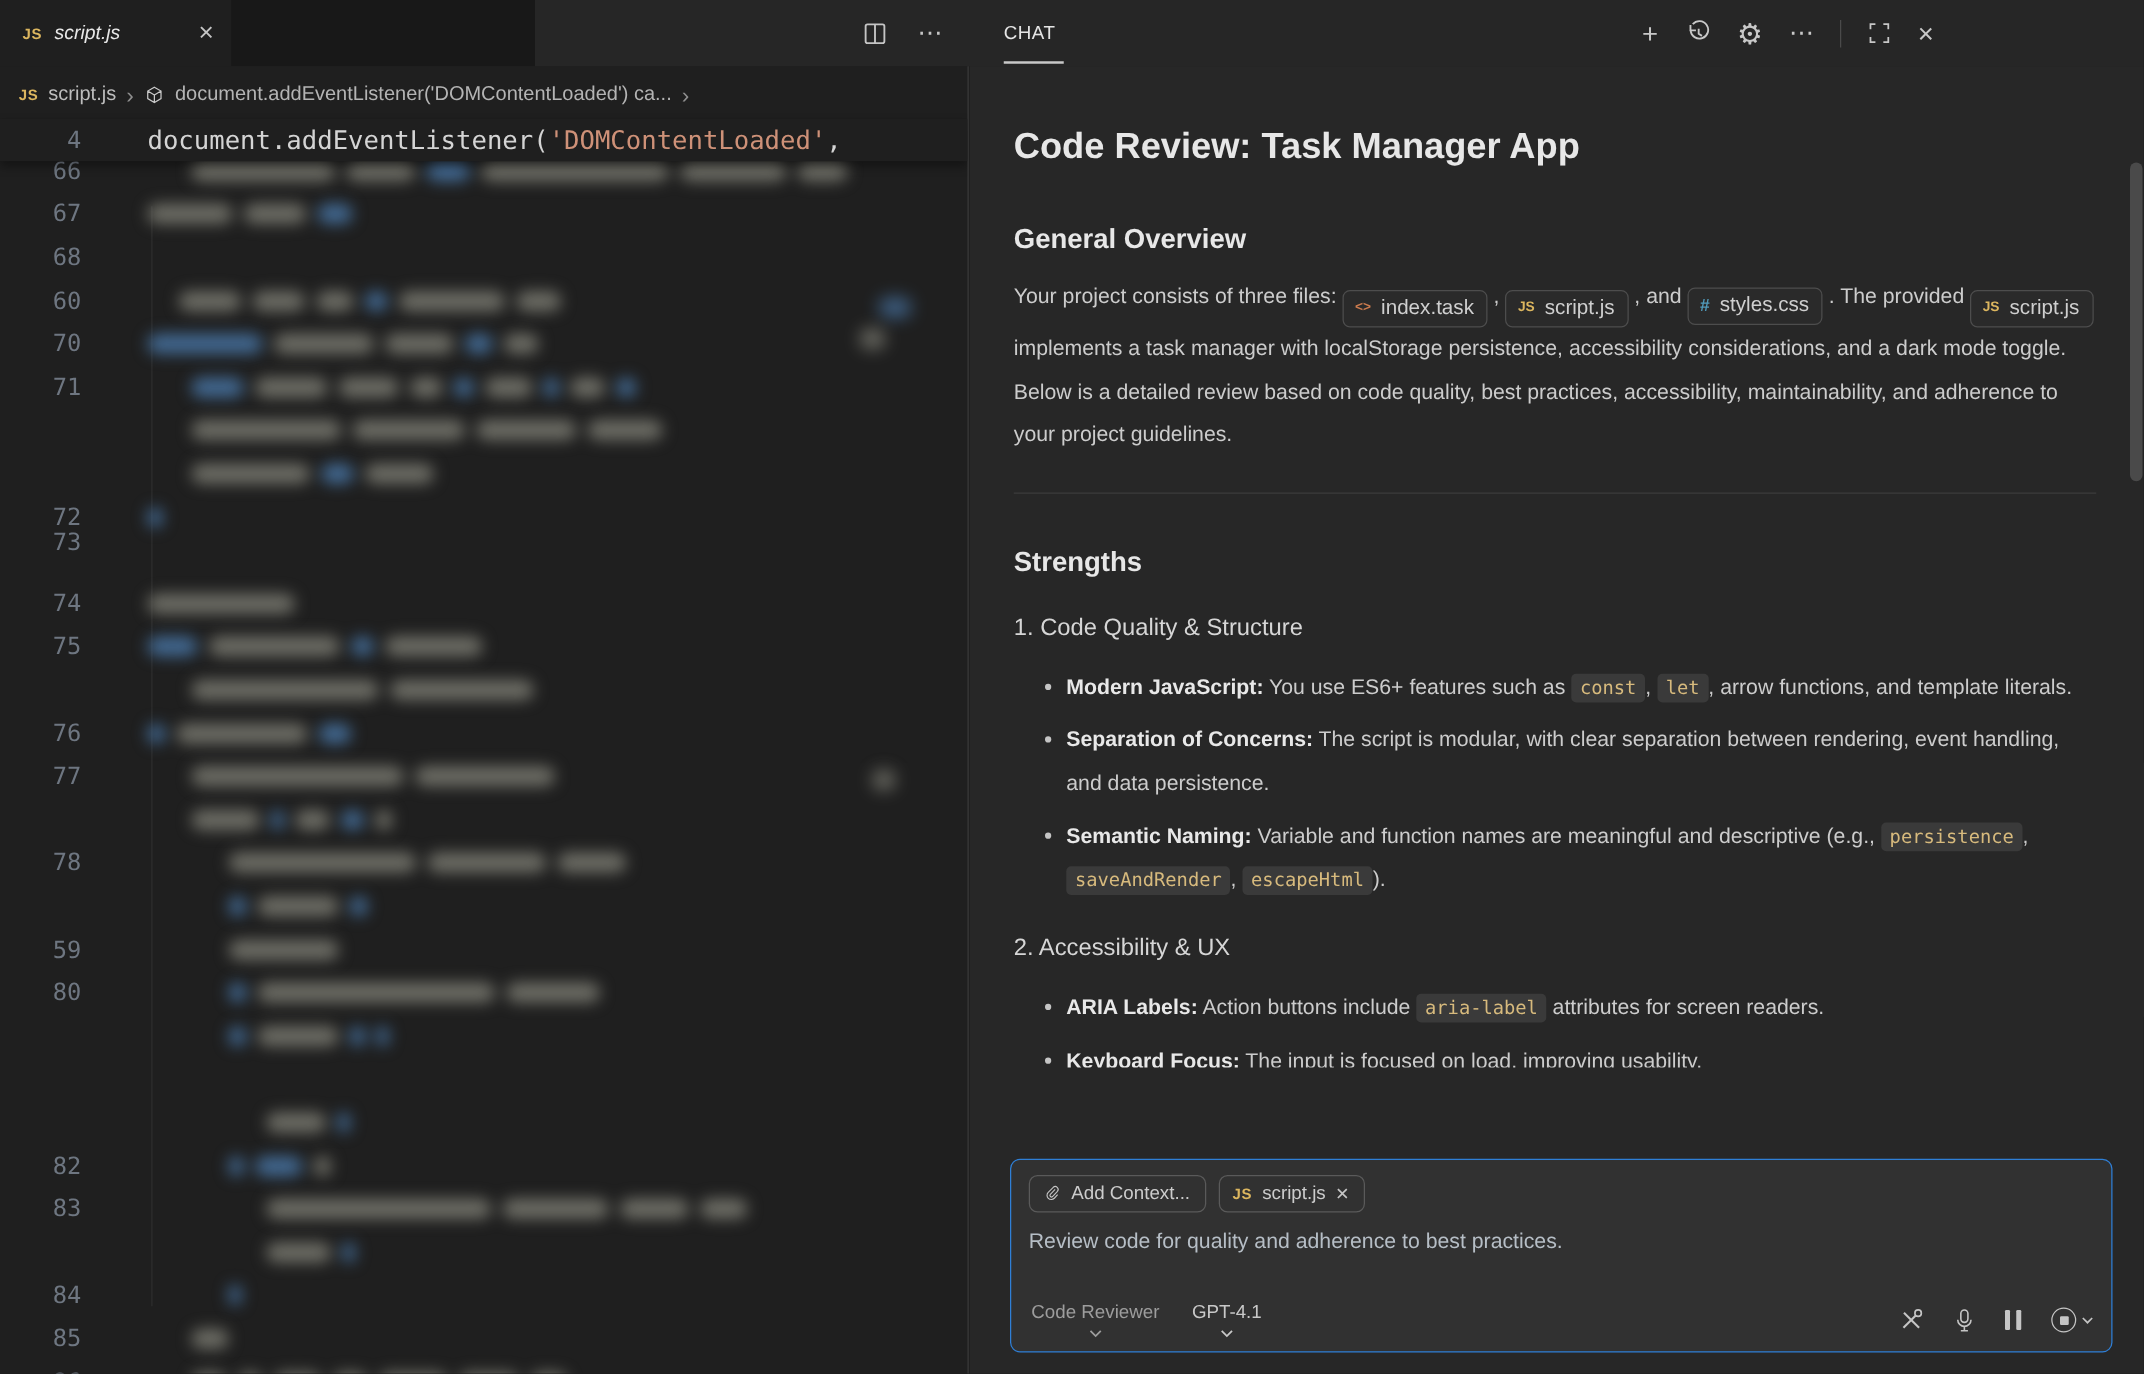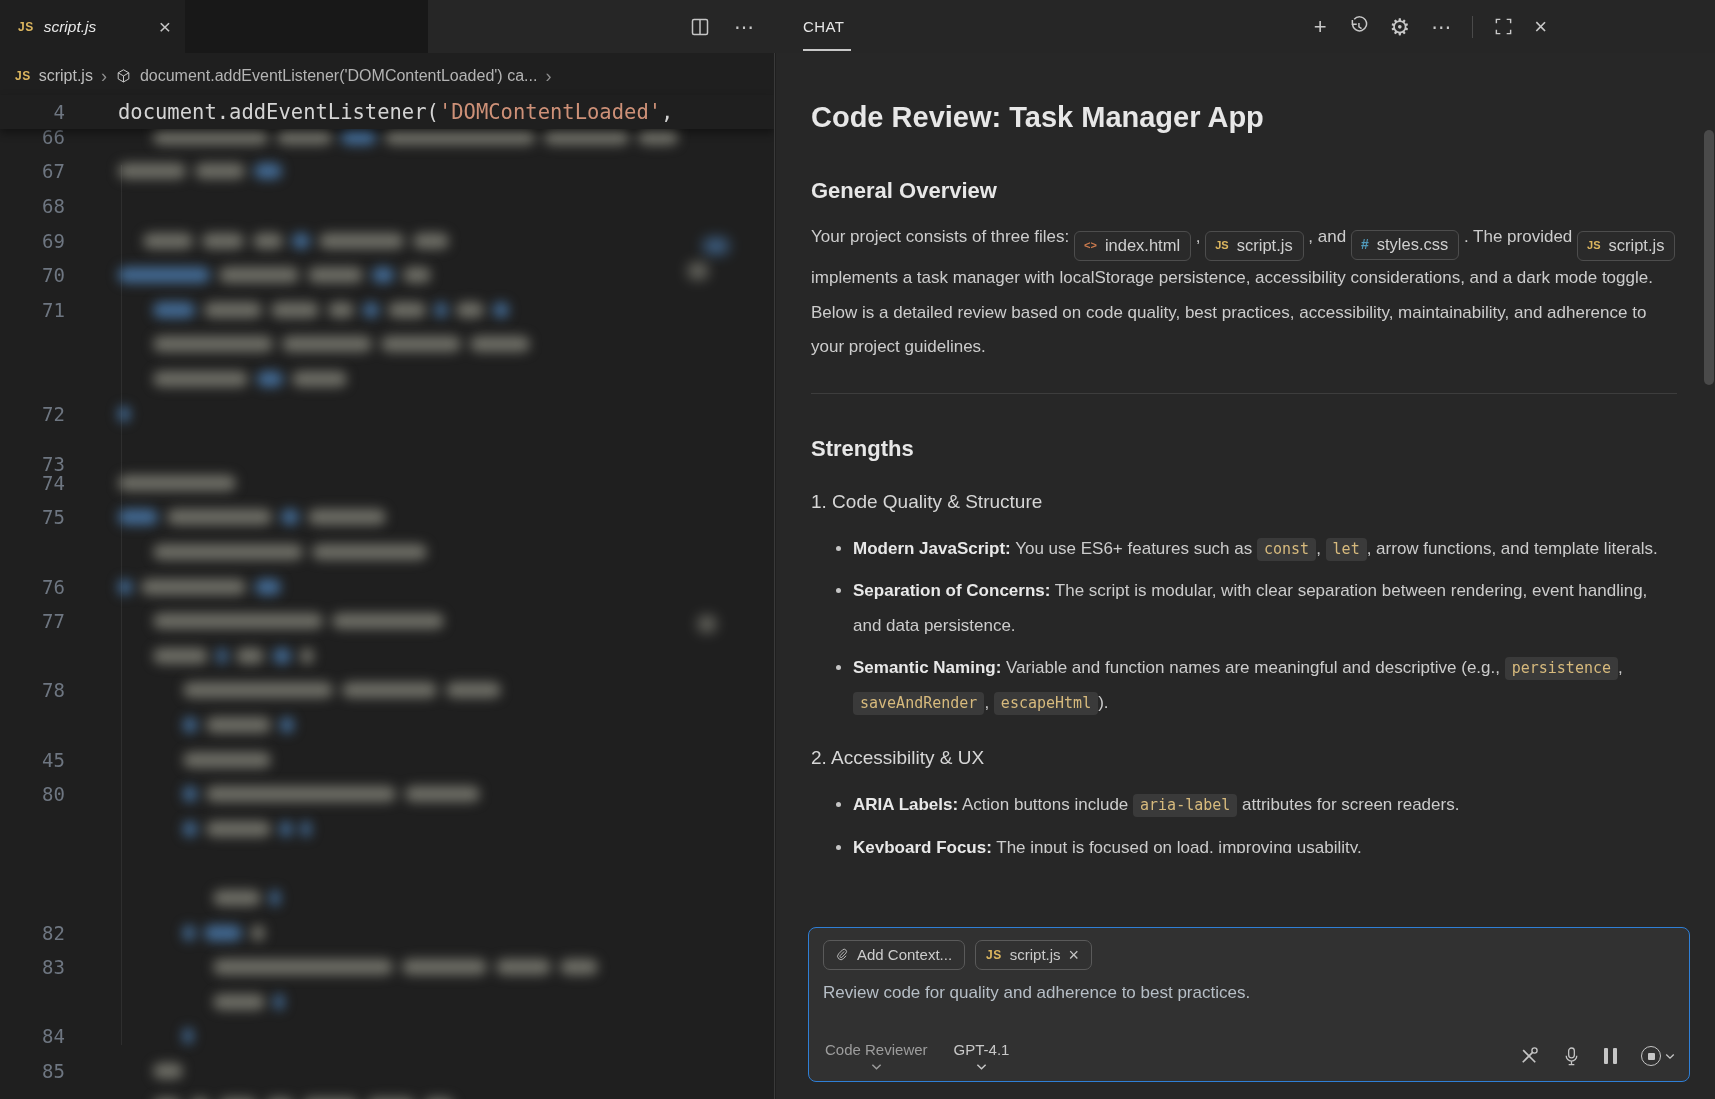--- a/index.html
+++ b/index.html
@@ -159,21 +159,21 @@
           <div class="row-blobs" style="margin-left: 0px;">
             <div class="blob g" style="width: 68px;"></div>
             <div class="blob g" style="width: 50px;"></div>
             <div class="blob b" style="width: 28px;"></div>
           </div>
         </div>
         <div class="code-row" style="top: 135.9px;">
           <span class="ln">68</span>
         </div>
         <div class="code-row" style="top: 170.5px;">
-          <span class="ln">69</span>
+          <span class="ln">60</span>
           <div class="row-blobs" style="margin-left: 25px;">
             <div class="blob g" style="width: 50px;"></div>
             <div class="blob g" style="width: 42px;"></div>
             <div class="blob g" style="width: 30px;"></div>
             <div class="blob b" style="width: 18px;"></div>
             <div class="blob g" style="width: 85px;"></div>
             <div class="blob g" style="width: 36px;"></div>
           </div>
         </div>
         <div class="code-row" style="top: 205.1px;">
@@ -214,21 +214,21 @@
             <div class="blob b" style="width: 26px;"></div>
             <div class="blob g" style="width: 55px;"></div>
           </div>
         </div>
         <div class="code-row" style="top: 343.5px;">
           <span class="ln">72</span>
           <div class="row-blobs" style="margin-left: 0px;">
             <div class="blob b" style="width: 12px;"></div>
           </div>
         </div>
-        <div class="code-row" style="top: 394px;">
+        <div class="code-row" style="top: 364px;">
           <span class="ln">73</span>
         </div>
         <div class="code-row" style="top: 412.7px;">
           <span class="ln">74</span>
           <div class="row-blobs" style="margin-left: 0px;">
             <div class="blob g" style="width: 118px;"></div>
           </div>
         </div>
         <div class="code-row" style="top: 447.3px;">
           <span class="ln">75</span>
@@ -278,21 +278,21 @@
           </div>
         </div>
         <div class="code-row" style="top: 654.9px;">
           <div class="row-blobs" style="margin-left: 65px;">
             <div class="blob b" style="width: 14px;"></div>
             <div class="blob g" style="width: 65px;"></div>
             <div class="blob b" style="width: 14px;"></div>
           </div>
         </div>
         <div class="code-row" style="top: 689.5px;">
-          <span class="ln">45</span>
+          <span class="ln">59</span>
           <div class="row-blobs" style="margin-left: 65px;">
             <div class="blob g" style="width: 88px;"></div>
           </div>
         </div>
         <div class="code-row" style="top: 724.1px;">
           <span class="ln">80</span>
           <div class="row-blobs" style="margin-left: 65px;">
             <div class="blob b" style="width: 14px;"></div>
             <div class="blob g" style="width: 190px;"></div>
             <div class="blob g" style="width: 75px;"></div>
@@ -369,21 +369,21 @@
       <span class="code" id="sticky-code"><span class="tok-plain">document.addEventListener(</span><span class="tok-string">'DOMContentLoaded'</span><span class="tok-plain">,</span></span>
     </div>
   </div>
 
   <div class="chat">
     <div class="chat-scroll" id="chat-body">
         <h1>Code Review: Task Manager App</h1>
         <h2>General Overview</h2>
         <p>Your project consists of three files: <span class="file-chip">
             <span class="fic html">&lt;&gt;</span>
-            <span>index.html</span>
+            <span>index.task</span>
           </span> , <span class="file-chip">
             <span class="fic js">JS</span>
             <span>script.js</span>
           </span> , and <span class="file-chip">
             <span class="fic css">#</span>
             <span>styles.css</span>
           </span> . The provided <span class="file-chip">
             <span class="fic js">JS</span>
             <span>script.js</span>
           </span> implements a task manager with localStorage persistence, accessibility considerations, and a dark mode toggle. Below is a detailed review based on code quality, best practices, accessibility, maintainability, and adherence to your project guidelines.</p>

